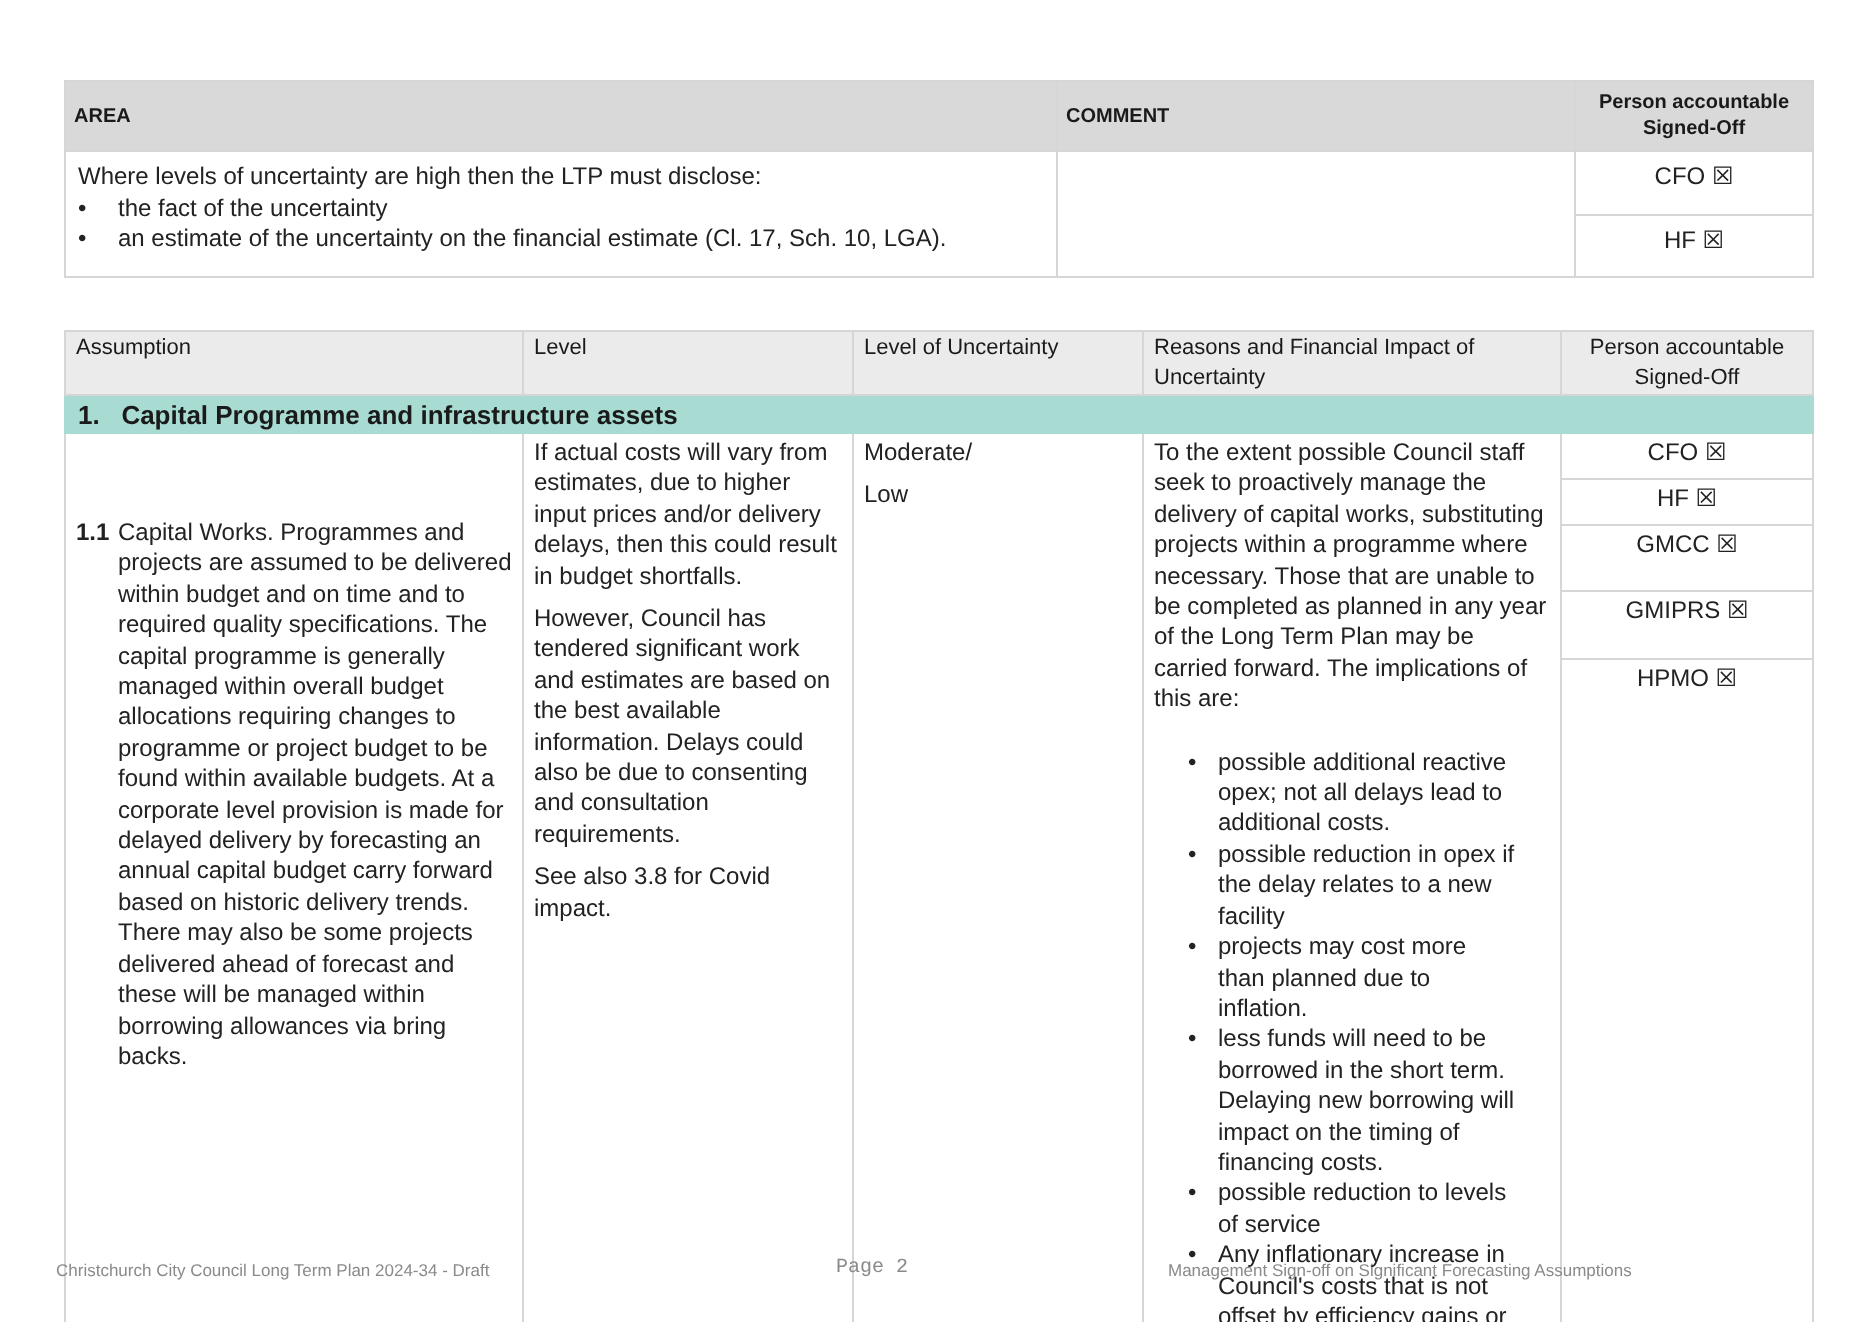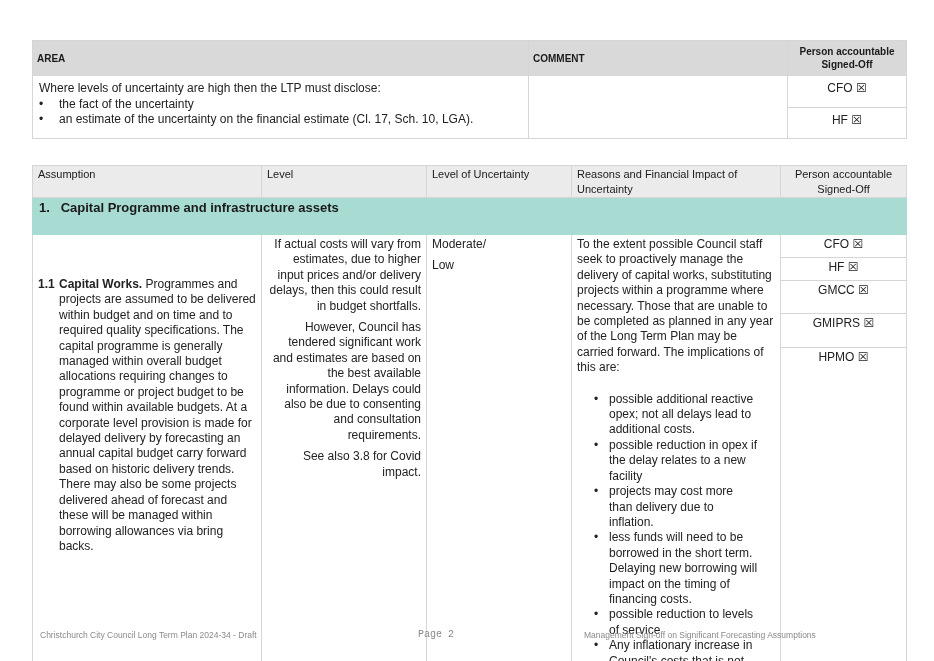--- a/index.html
+++ b/index.html
@@ -92,43 +92,43 @@
       box-sizing: border-box;
     }
     #assump-table th.center { text-align: center; }
     .section-row td {
       background: #a8dcd3;
       border-color: #a8dcd3;
       font-size: 13px;
       font-weight: bold;
       color: #1a1a1a;
       padding: 1px 6px 0 6px;
-      height: 37px;
+      height: 19px;
       line-height: 17px;
       box-sizing: border-box;
     }
     .body-cell {
       font-size: 12px;
       line-height: 15.4px;
       padding: 2px 5px 0 5px;
       height: 400px;
     }
     .assump-text {
       padding-left: 21px;
       text-indent: -21px;
     }
     .assump-num {
       font-weight: bold;
       display: inline-block;
       width: 21px;
       text-indent: 0;
       margin-top: 40px;
     }
-    .assump-title { font-weight: bold; }
-    .risk p { margin: 0 0 6px 0; text-align: right; }
+    .assump-title { font-weight: normal; }
+    .risk p { margin: 0 0 6px 0; }
     .level p { margin: 0 0 6px 0; }
     .reasons ul {
       margin: 16px;
       padding: 0;
       list-style: none;
     }
     .reasons li {
       position: relative;
       padding-left: 16px;
     }
@@ -229,34 +229,34 @@
     </td>
     <td class="body-cell level">
       <p>Moderate/</p>
       <p>Low</p>
     </td>
     <td class="body-cell reasons">
       <div>To the extent possible Council staff seek to proactively manage the delivery of capital works, substituting projects within a programme where necessary.  Those that are unable to be completed as planned in any year of the Long Term Plan may be carried forward. The implications of this are:</div>
       <ul>
         <li>possible additional reactive opex; not all delays lead to additional costs.</li>
         <li>possible reduction in opex if the delay relates to a new facility</li>
-        <li>projects may cost more than delivery due to inflation.</li>
+        <li>projects may cost more than planned due to inflation.</li>
         <li>less funds will need to be borrowed in the short term. Delaying new borrowing will impact on the timing of financing costs.</li>
         <li>possible reduction to levels of service</li>
         <li>Any inflationary increase in Council's costs that is not offset by efficiency gains or revenue is likely to impact the timing of future works or increase borrowing.</li>
       </ul>
     </td>
     <td class="body-cell signoff-cell">
       <div class="signoff-list">
         <div style="height:23px">CFO ☒</div>
         <div style="height:23px">HF ☒</div>
         <div style="height:33px">GMCC ☒</div>
         <div style="height:34px">GMIPRS ☒</div>
         <div style="height:34px; border-bottom:none">HPMO ☒</div>
       </div>
     </td>
   </tr>
 </tbody>
   </table>
 
-<div class="footer" style="left:40px">Christchurch City Council Long Term Plan 2024-34 - Draft</div>
+<div class="footer" style="left:28px">Christchurch City Council Long Term Plan 2024-34 - Draft</div>
 <div class="footer-page">Page 2</div>
 <div class="footer" style="left:584px">Management Sign-off on Significant Forecasting Assumptions</div>
 
 </body></html>

